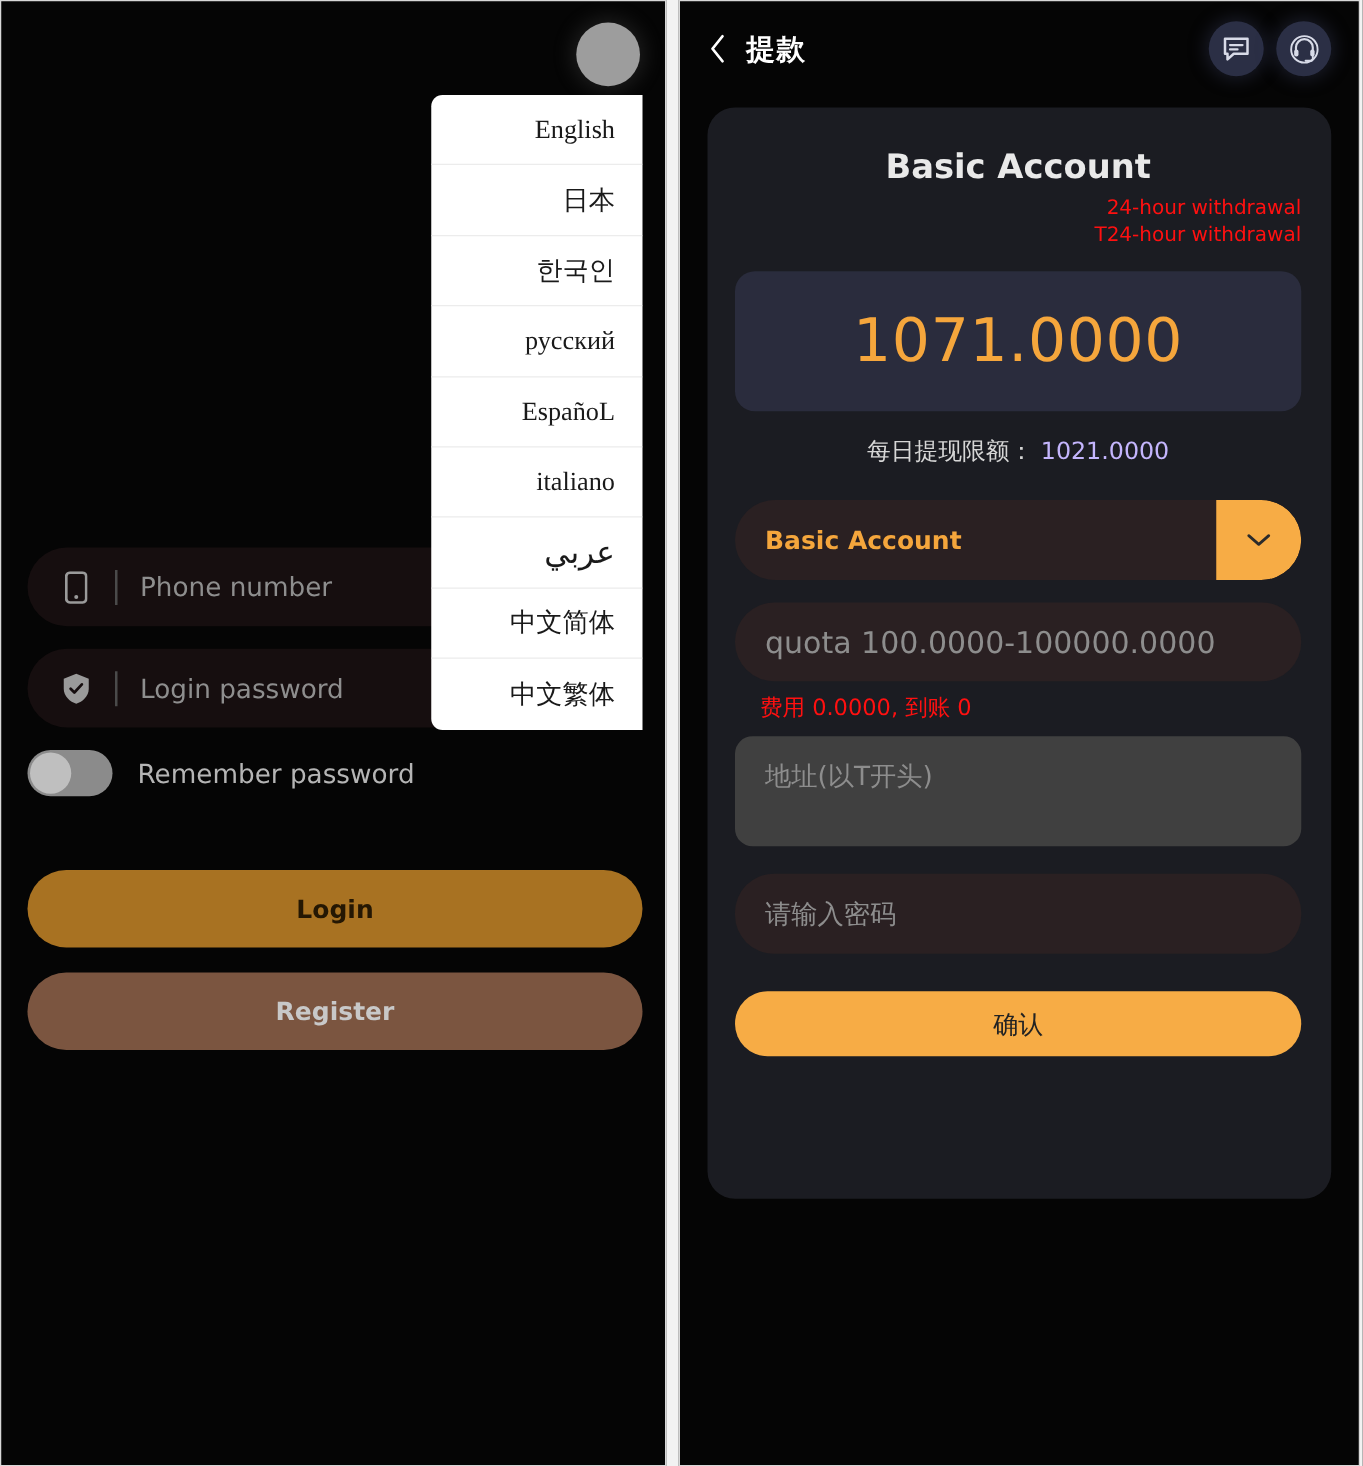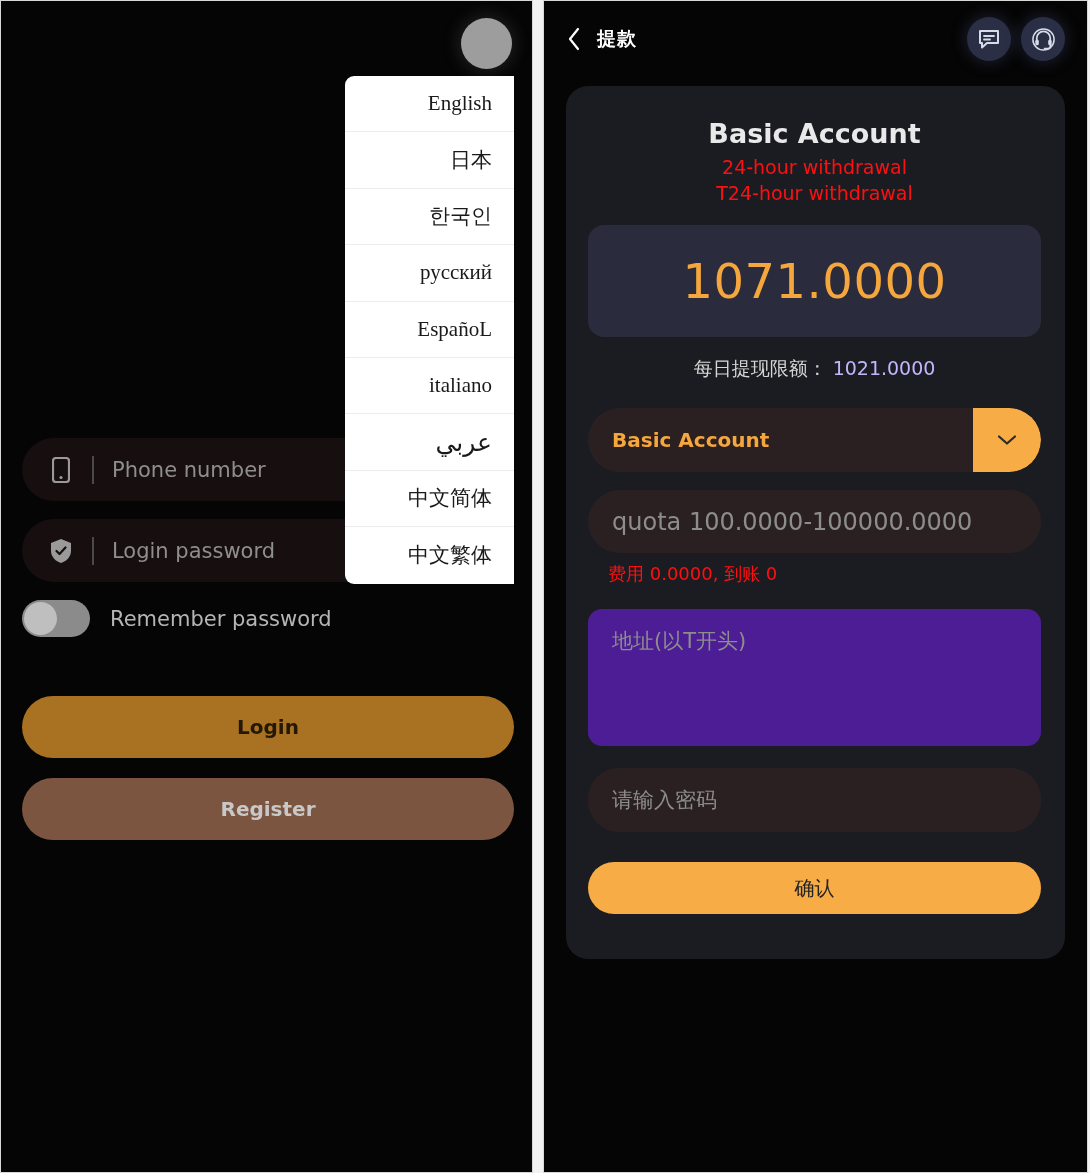--- a/index.html
+++ b/index.html
@@ -118,21 +118,21 @@
     position: relative; height: 76px;
     display: flex; align-items: center;
     padding: 0 22px 0 19px;
   }
   .back-chevron {
     width: 22px; height: 22px; flex: 0 0 auto;
     display: flex; align-items: center; justify-content: center;
   }
   .topbar-title {
     margin-left: 12px;
-    font-size: 19px; font-weight: bold; color: #ffffff;
+    font-size: 23px; font-weight: bold; color: #ffffff;
     letter-spacing: 1px;
   }
   .topbar-actions {
     margin-left: auto; display: flex; gap: 10px;
   }
   .round-btn {
     width: 44px; height: 44px; border-radius: 50%;
     background: #2b2f45;
     display: flex; align-items: center; justify-content: center;
     box-shadow: 0 0 14px 3px rgba(60,66,100,0.35);
@@ -144,22 +144,22 @@
     border-radius: 22px;
     padding: 28px 24px 40px 22px;
     height: 873px;
   }
   .acct-title {
     text-align: center;
     font-size: 27px; font-weight: bold; color: #e9e9e9;
     margin-top: 4px;
   }
   .acct-note {
-    text-align: center;
-    font-size: 19px; color: #ff1010;
+    text-align: right;
+    font-size: 16px; color: #ff1010;
     margin-top: 6px;
     line-height: 1.35;
   }
   .balance-box {
     margin-top: 19px;
     height: 112px;
     background: #2a2c3d;
     border-radius: 16px;
     display: flex; align-items: center; justify-content: center;
   }
@@ -200,23 +200,23 @@
     display: flex; align-items: center;
     padding-left: 24px;
     cursor: text;
   }
   .amount-input .ph { font-size: 24px; color: #8d8d8d; }
   .fee-note {
     margin-top: 9px; margin-left: 20px;
     font-size: 18px; color: #ff1010;
   }
   .address-input {
-    margin-top: 23px;
-    height: 137px;
-    background: #4c1d95;
+    margin-top: 11px;
+    height: 88px;
+    background: #404040;
     border-radius: 14px;
     padding: 18px 24px;
     cursor: text;
   }
   .address-input .ph { font-size: 21px; color: #8d8d8d; }
   .pwd-input {
     margin-top: 22px;
     height: 64px;
     background: #2a2022;
     border-radius: 31px;

